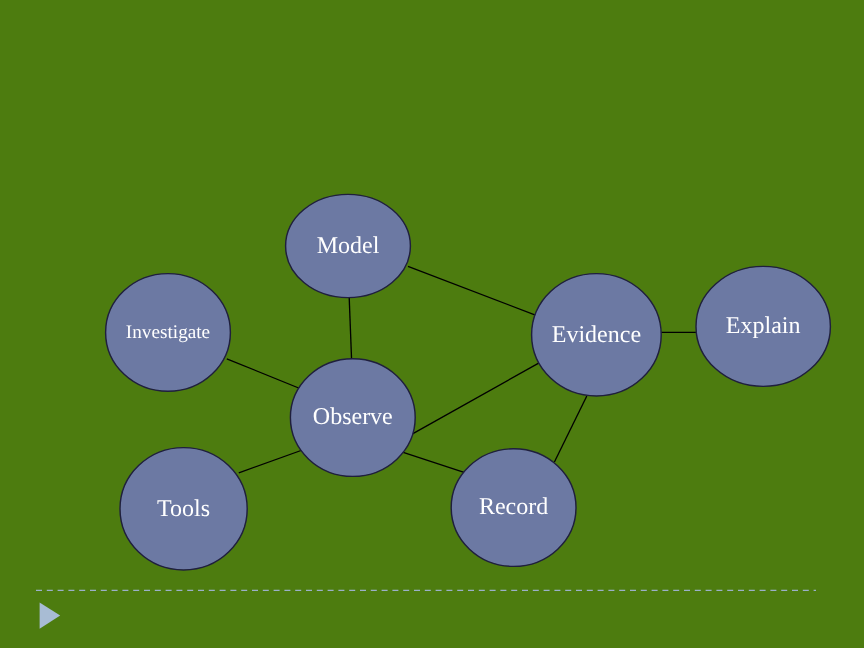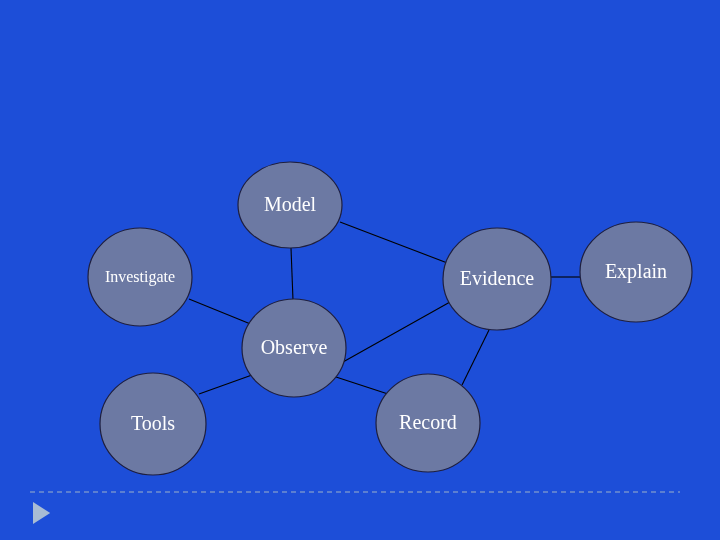--- a/index.html
+++ b/index.html
@@ -7,21 +7,21 @@
     padding: 0;
     background: #ffffff;
   }
   body {
     font-family: "Liberation Serif", serif;
   }
   #slide {
     position: relative;
     width: 720px;
     height: 540px;
-    background: #1d4ed8;
+    background: #4d7c0f;
     overflow: hidden;
   }
   #diagram-svg {
     position: absolute;
     left: 0;
     top: 0;
     width: 720px;
     height: 540px;
   }
   .node-circle {

